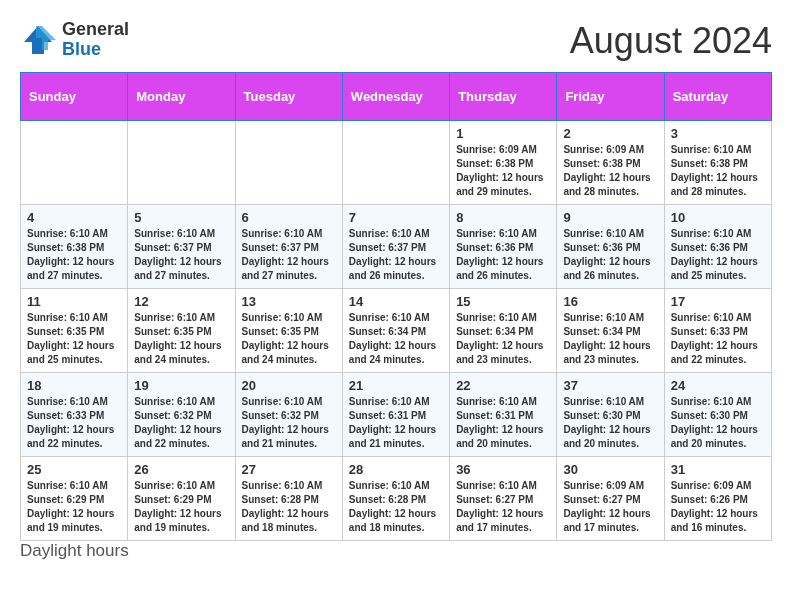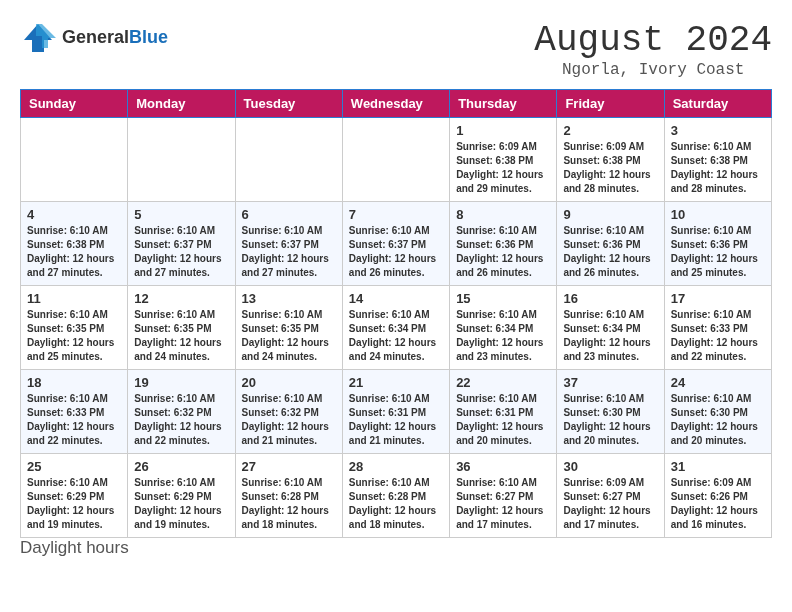--- a/index.html
+++ b/index.html
@@ -16,60 +16,59 @@
       align-items: flex-start;
       margin-bottom: 10px;
     }
     .logo {
       display: flex;
       align-items: center;
       gap: 6px;
     }
     .logo-text {
       display: flex;
-      flex-direction: row;
+      flex-direction: column;
       line-height: 1.1;
     }
     .logo-general {
       font-size: 18px;
       font-weight: bold;
       color: #333;
     }
     .logo-blue {
       font-size: 18px;
       font-weight: bold;
       color: #1a6fba;
     }
     .logo-icon {
       width: 36px;
       height: 36px;
     }
     .title-block {
-      text-align: center;
-      font-family: Liberation Mono, monospace;
+      text-align: right;
     }
     .month-title {
       font-size: 36px;
       font-weight: normal;
       color: #333;
     }
     .location-title {
       font-size: 16px;
       color: #555;
     }
     table {
       width: 100%;
       border-collapse: collapse;
       table-layout: fixed;
     }
     thead th {
-      background-color: #be185d;
+      background-color: #d946ef;
       color: #fff;
       text-align: left;
-      padding: 6px 8px;
+      padding: 16px 8px;
       font-size: 13px;
       border: 1px solid #2b7cd3;
     }
     td {
       border: 1px solid #ccc;
       vertical-align: top;
       padding: 5px 6px;
       font-size: 10.5px;
       color: #333;
       height: 80px;
@@ -111,21 +110,20 @@
       <polygon points="18,4 32,20 24,20 24,32 12,32 12,20 4,20" fill="#1a6fba"></polygon>
       <polygon points="22,4 36,18 28,18 28,28 22,28 22,16 16,16 16,4" fill="#2b9cd8" opacity="0.7"></polygon>
     </svg>
     <div class="logo-text">
       <span class="logo-general">General</span>
       <span class="logo-blue">Blue</span>
     </div>
   </div>
   <div class="title-block">
     <div class="month-title">August 2024</div>
-    <div class="location-title">Ngorla, Ivory Coast</div>
   </div>
 </div>
 
 <table>
   <thead>
     <tr id="header-row">
         <th>Sunday</th>
         <th>Monday</th>
         <th>Tuesday</th>
         <th>Wednesday</th>

